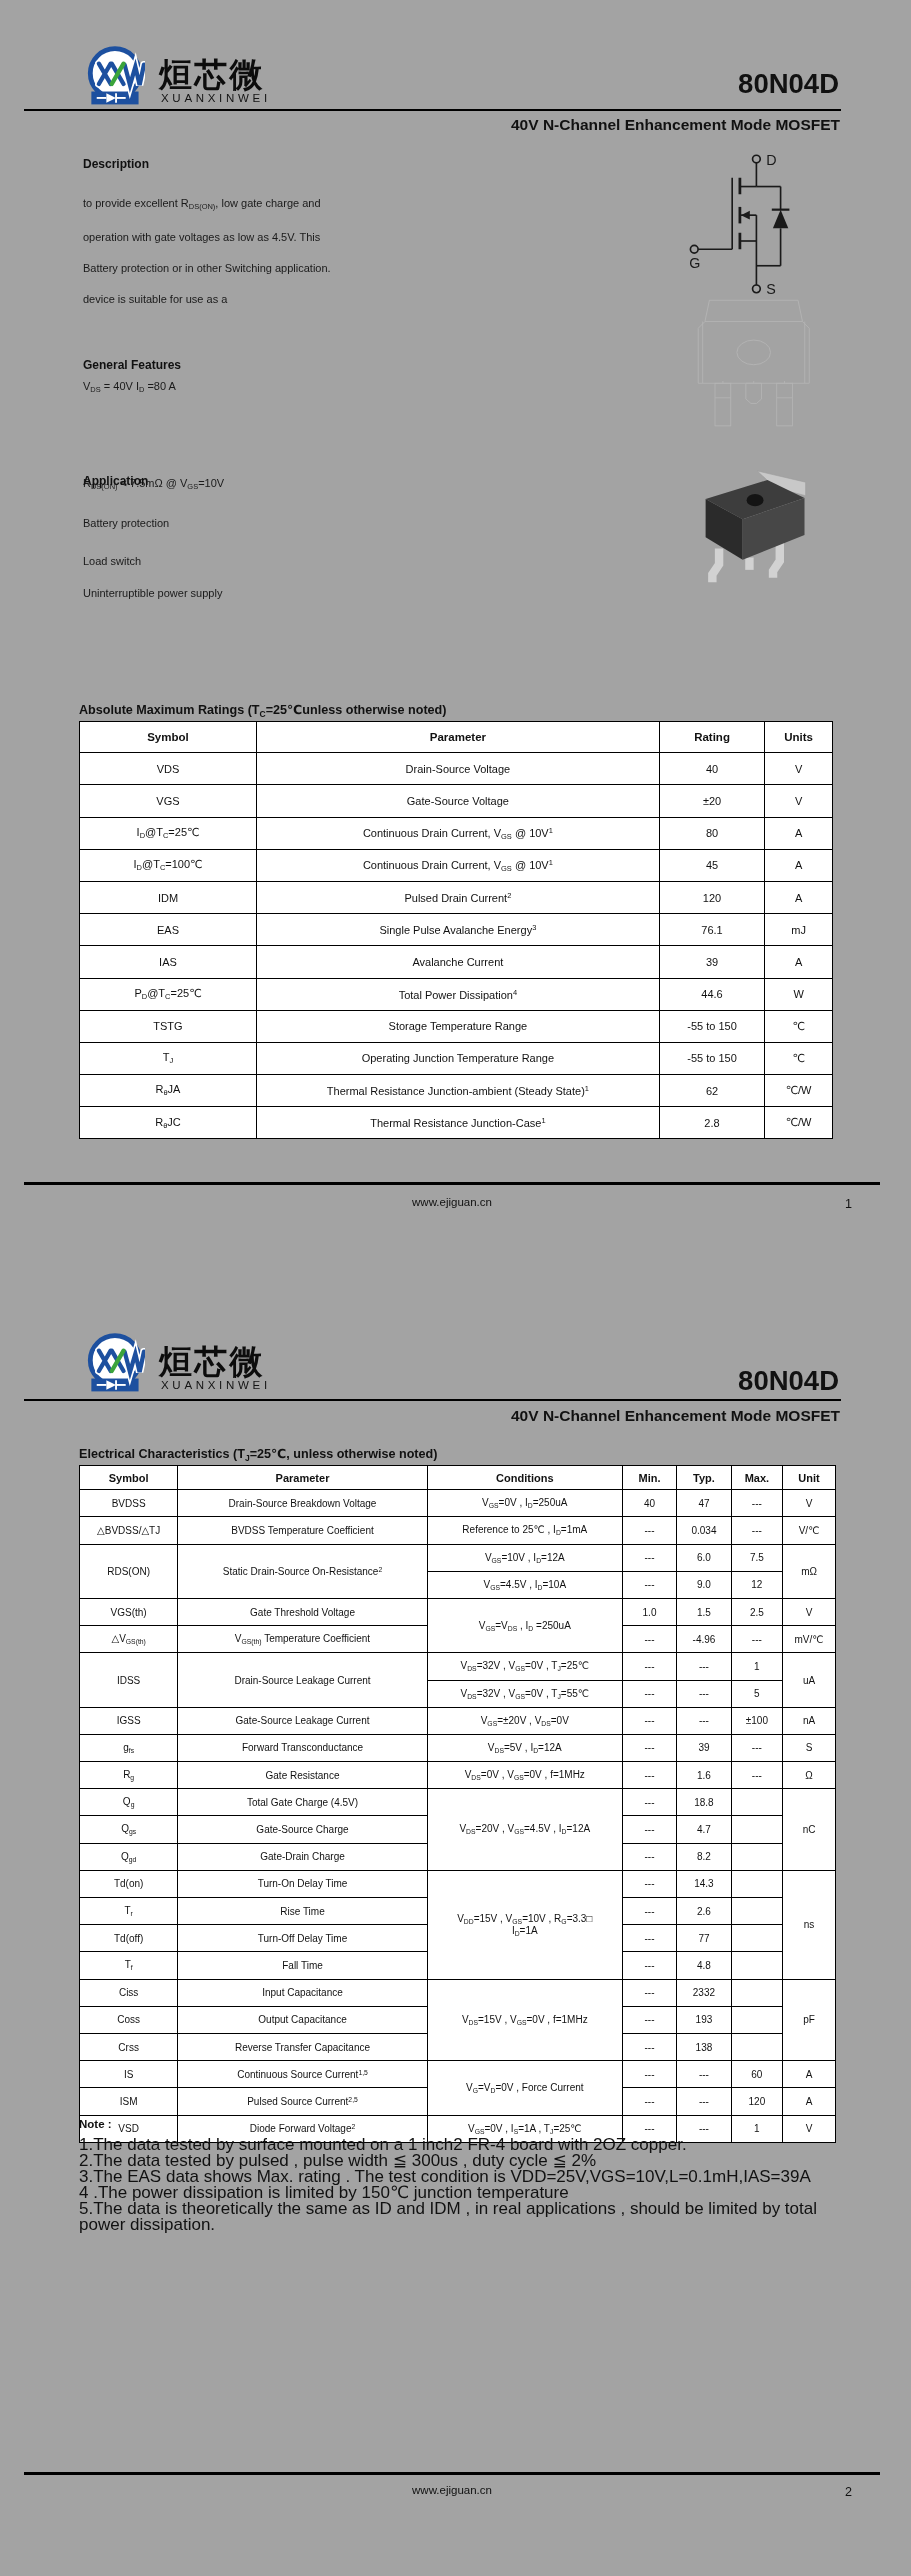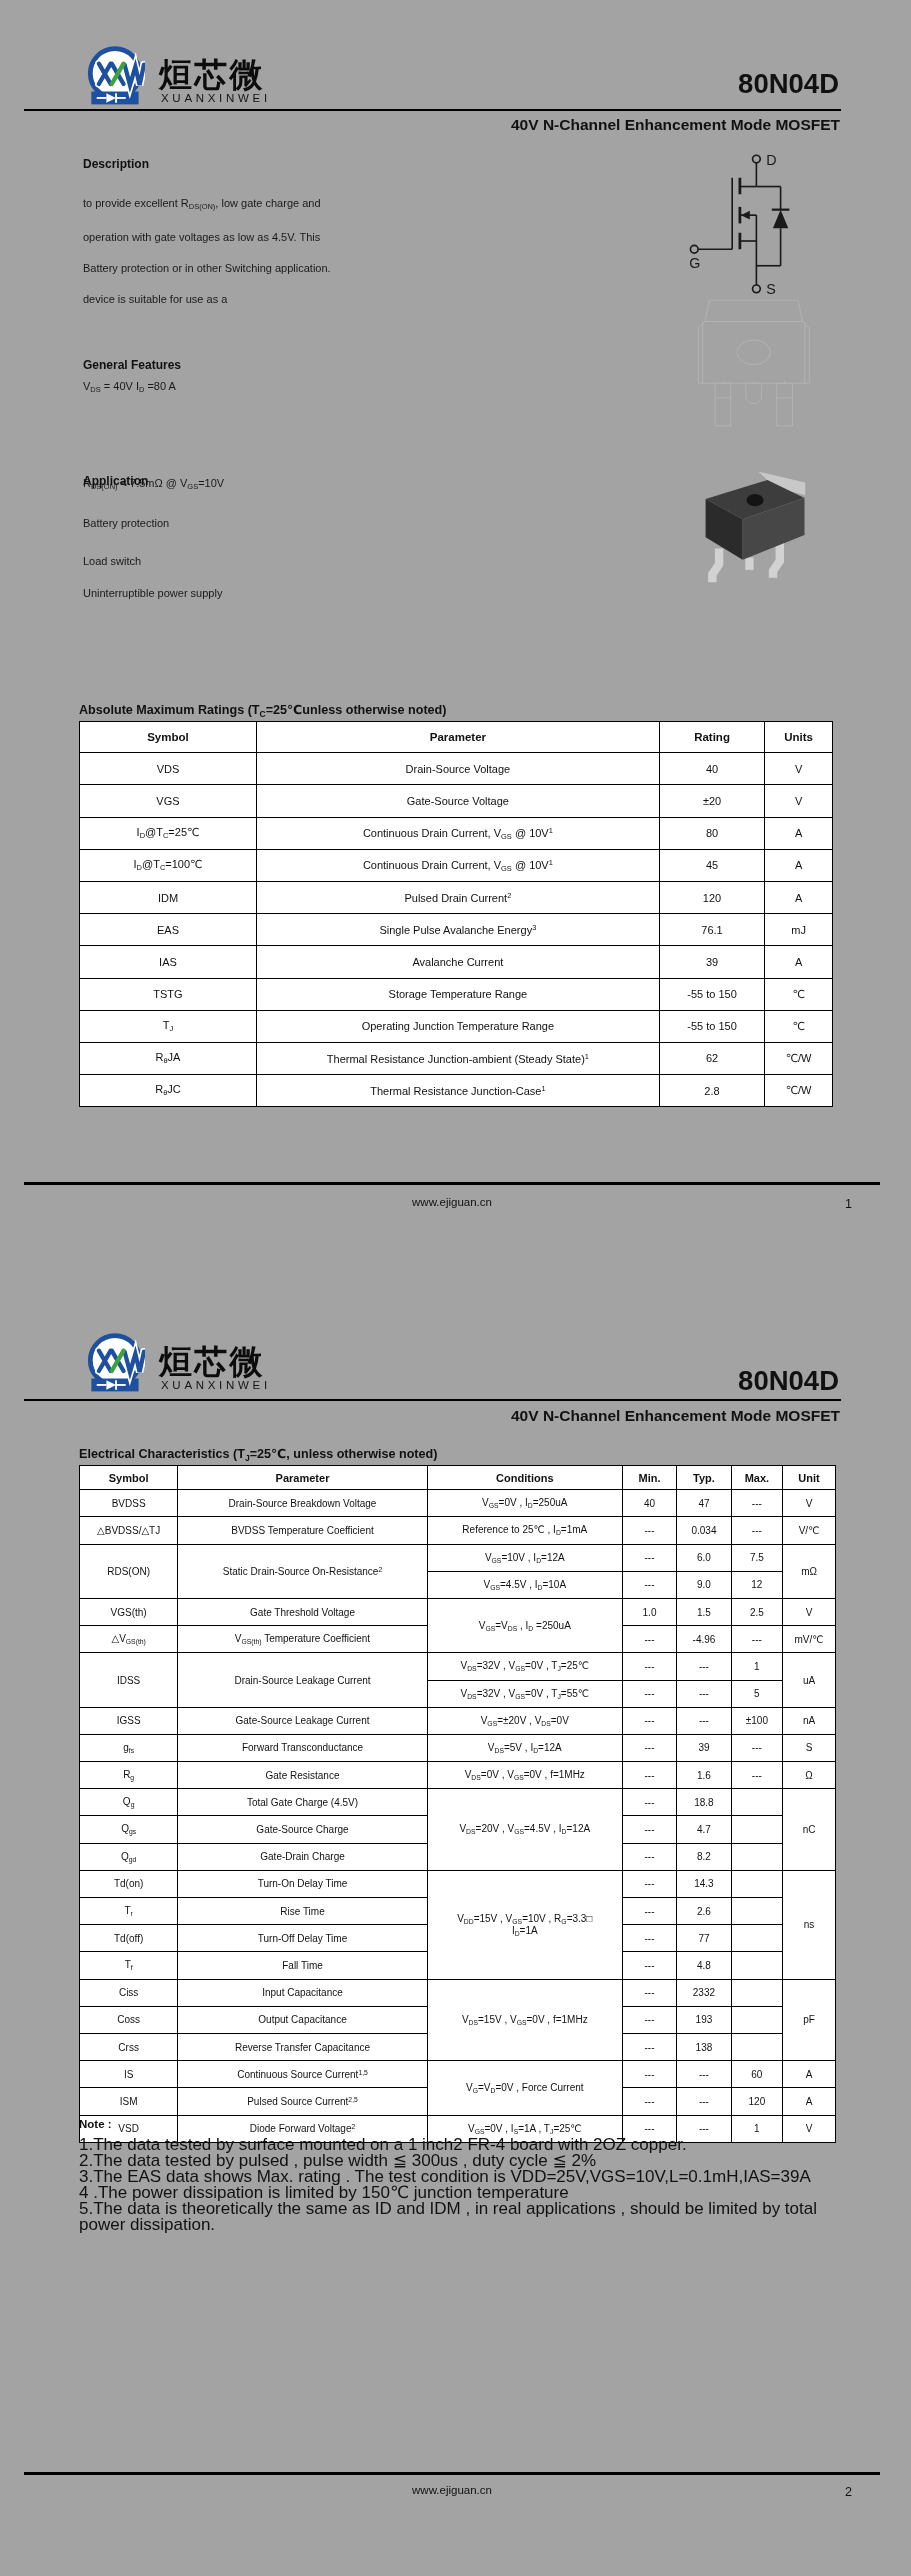--- a/index.html
+++ b/index.html
@@ -211,20 +211,26 @@
             <td>76.1</td>
             <td>mJ</td>
           </tr>
           <tr>
             <td>IAS</td>
             <td>Avalanche Current</td>
             <td>39</td>
             <td>A</td>
           </tr>
           <tr>
+            <td>P<sub>D</sub>@T<sub>C</sub>=25℃</td>
+            <td>Total Power Dissipation<sup>4</sup></td>
+            <td>44.6</td>
+            <td>W</td>
+          </tr>
+          <tr>
             <td>TSTG</td>
             <td>Storage Temperature Range</td>
             <td>-55 to 150</td>
             <td>℃</td>
           </tr>
           <tr>
             <td>T<sub>J</sub></td>
             <td>Operating Junction Temperature Range</td>
             <td>-55 to 150</td>
             <td>℃</td>

